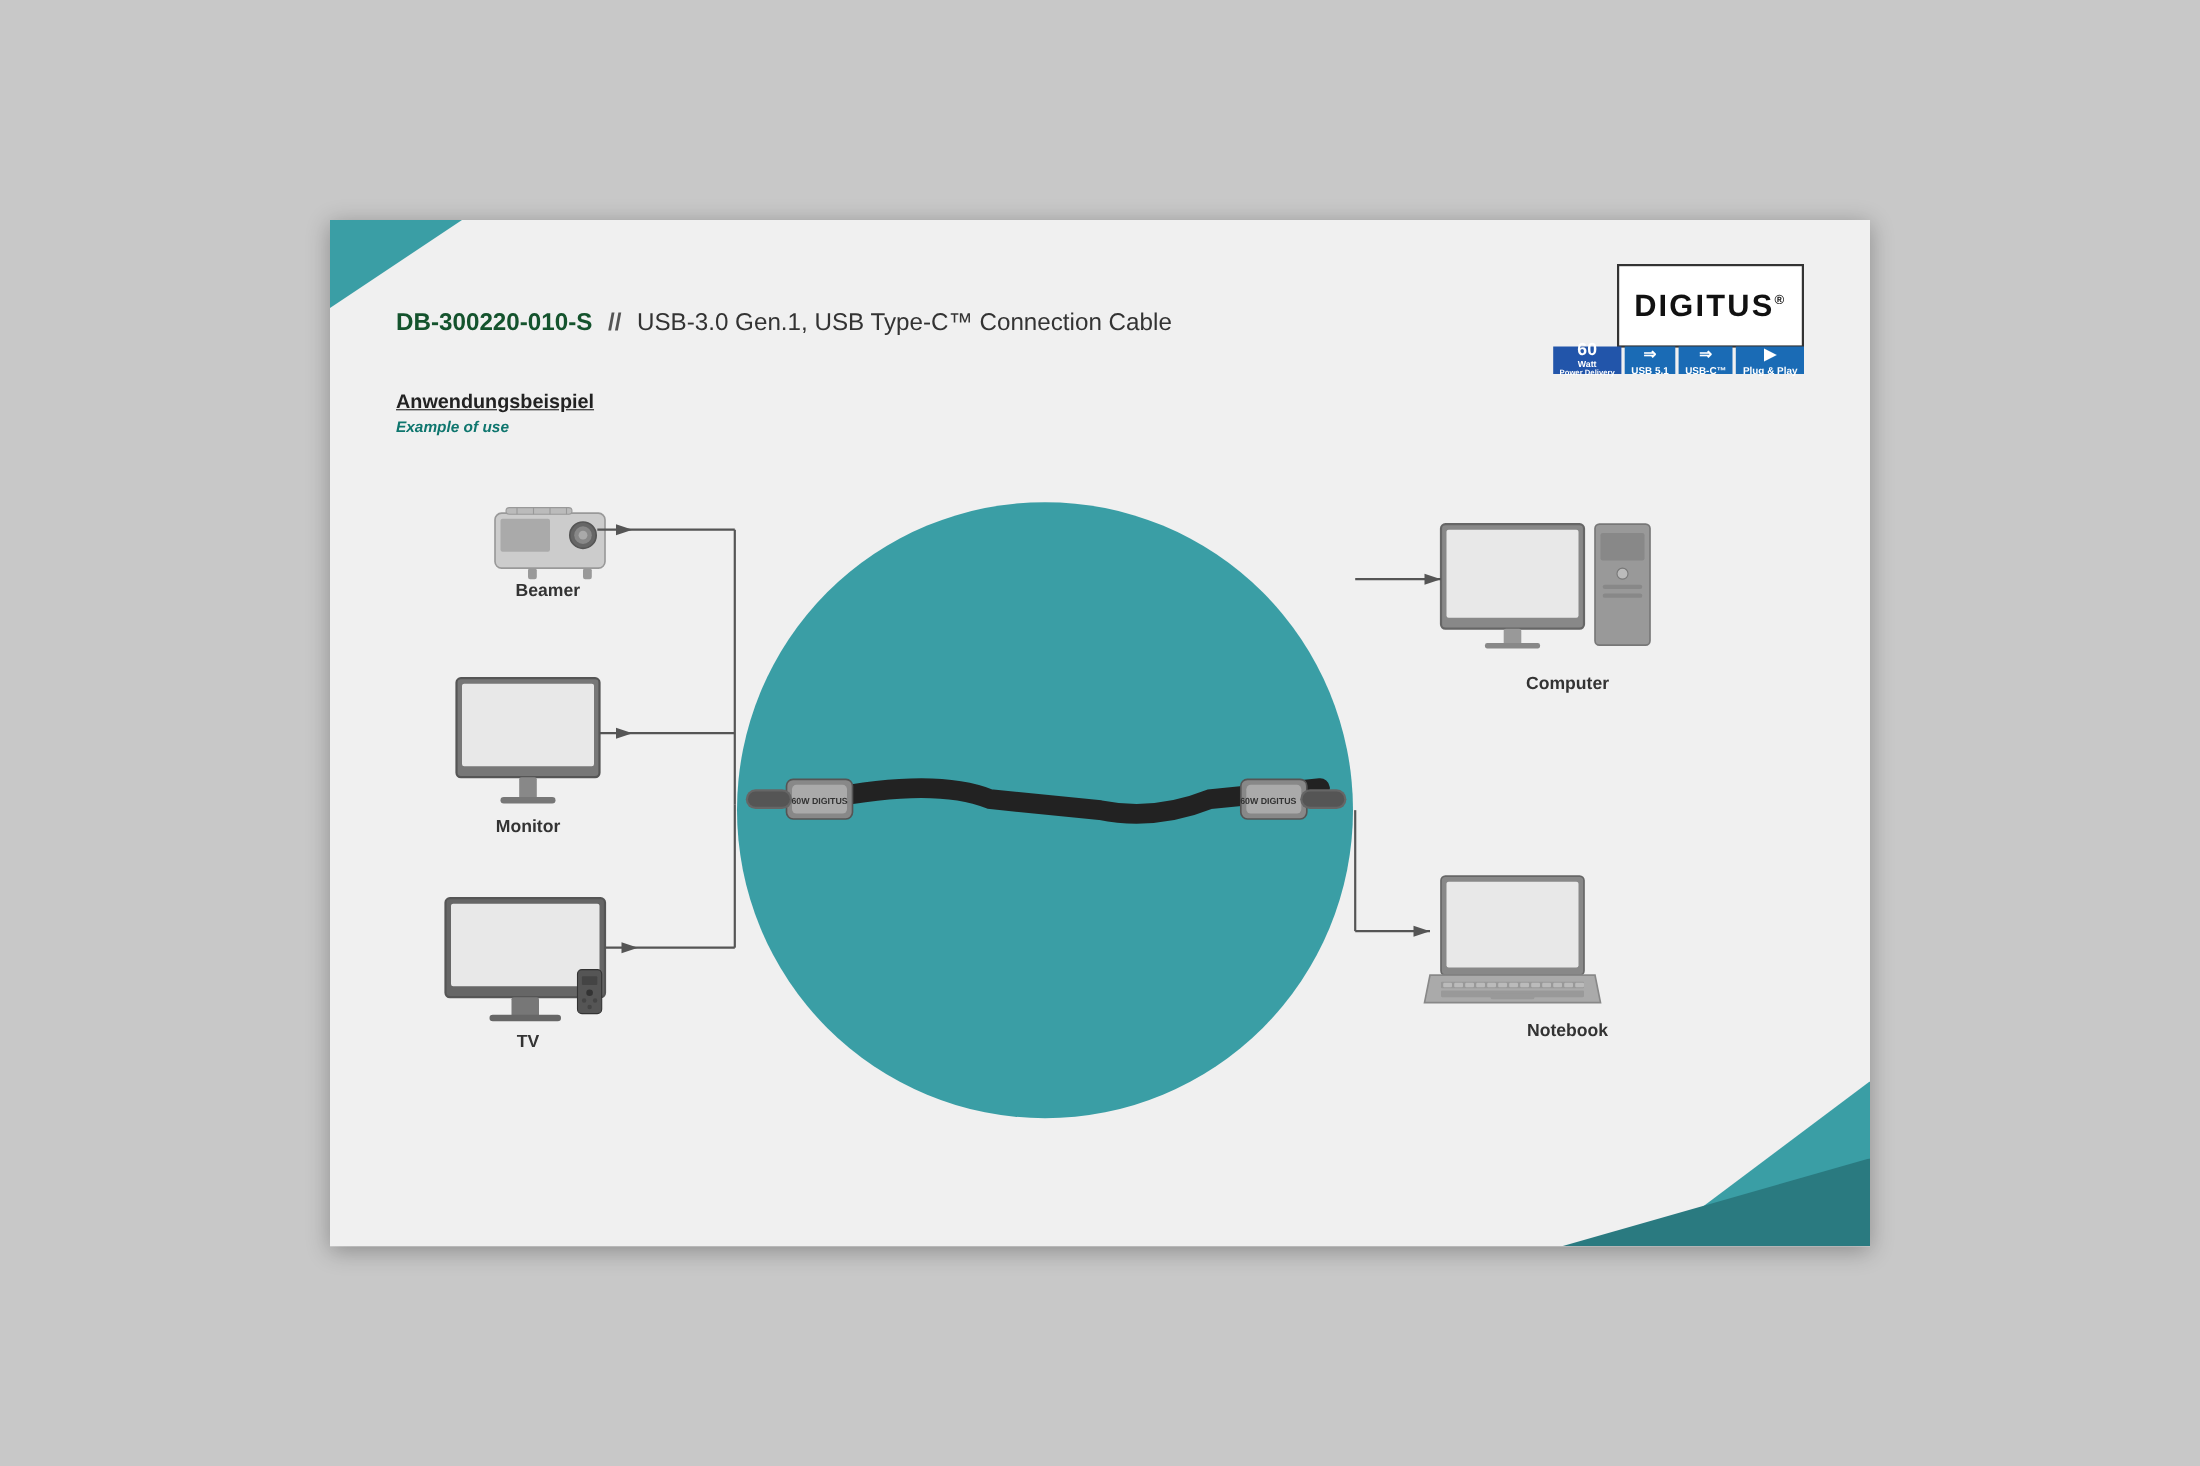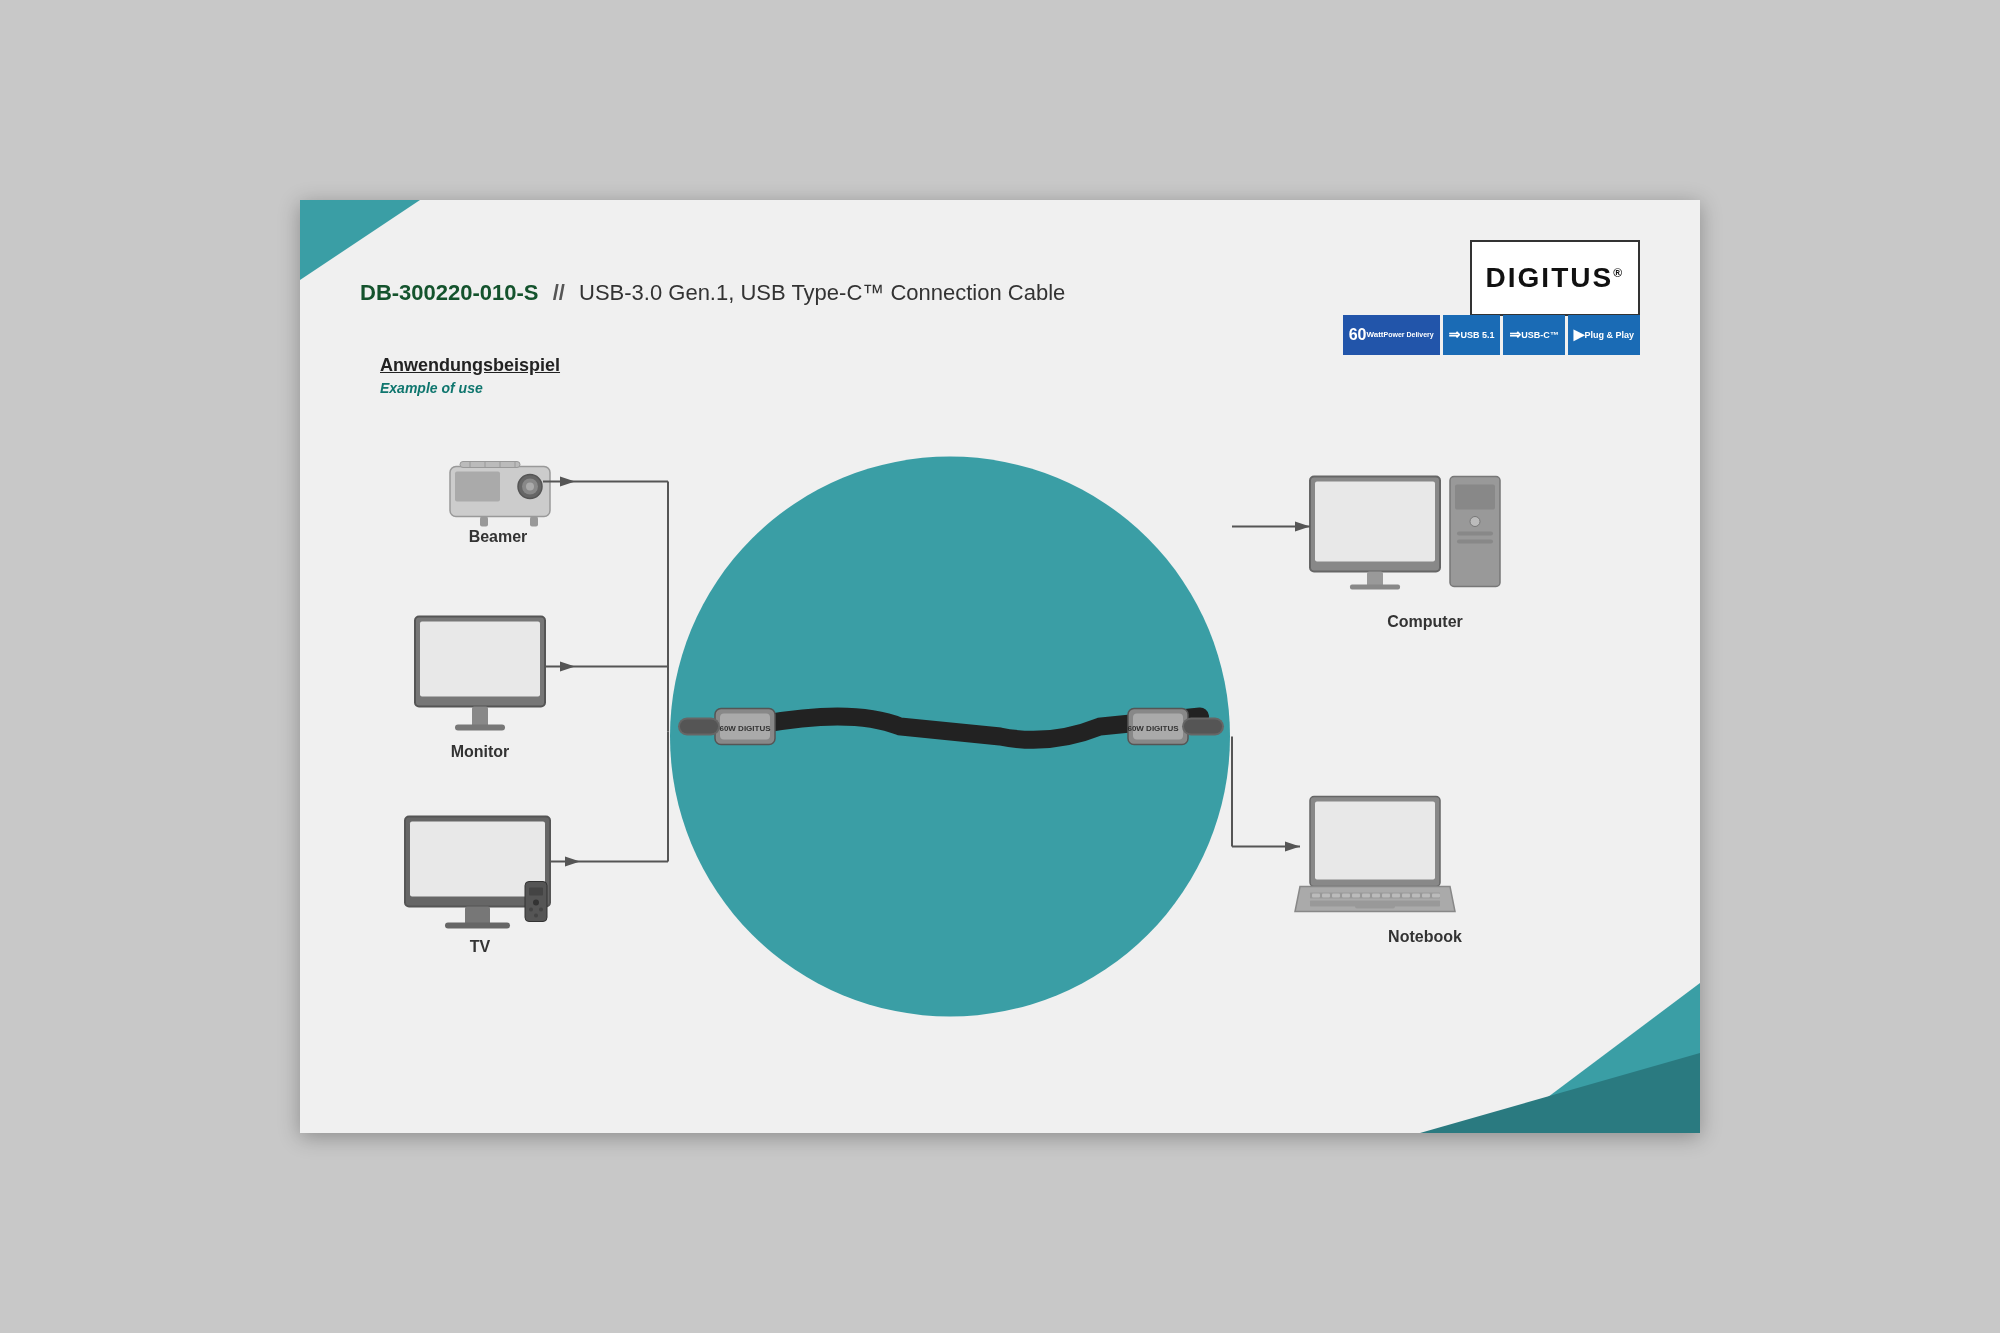--- a/index.html
+++ b/index.html
@@ -96,24 +96,24 @@
     }
     .badge {
       background: #1a6bb5;
       color: white;
       padding: 4px 6px;
       font-size: 9px;
       font-weight: bold;
       text-align: center;
       min-width: 42px;
       display: flex;
-      flex-direction: row;
+      flex-direction: column;
       align-items: center;
       justify-content: center;
-      height: 40px;
+      height: 25px;
       line-height: 1.2;
     }
     .badge-icon {
       font-size: 14px;
       margin-bottom: 2px;
     }
     .badge-watt {
       background: #2255aa;
     }
     .badge-watt .watt-num {
@@ -122,21 +122,21 @@
       line-height: 1;
     }
     .badge-watt .watt-label {
       font-size: 8px;
       text-align: center;
     }
 
     
     .section-title {
       position: absolute;
-      top: 155px; left: 60px; margin-left: 20px;
+      top: 155px; left: 60px;
     }
     .section-title .german {
       font-size: 18px;
       font-weight: 900;
       color: #222;
       text-decoration: underline;
     }
     .section-title .english {
       font-size: 14px;
       color: #0f766e;

